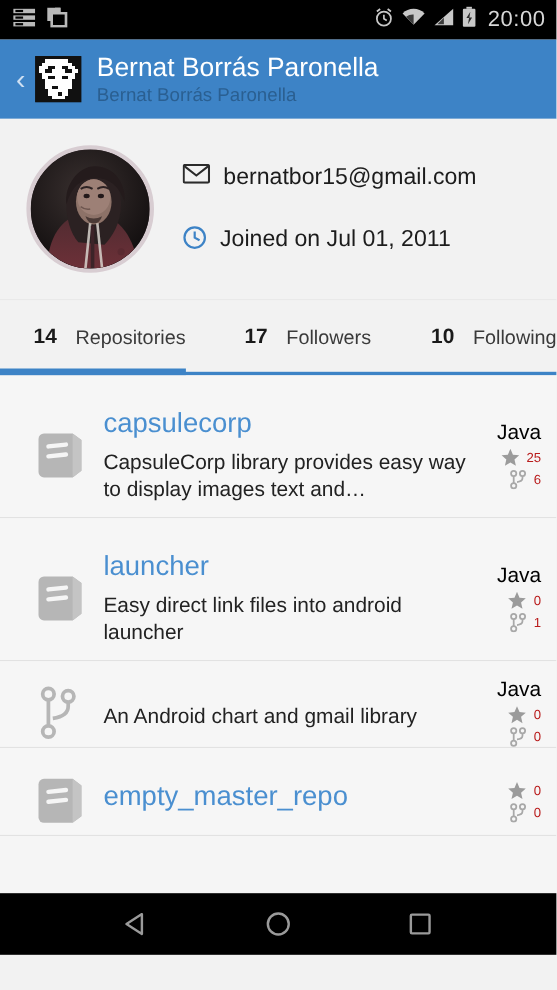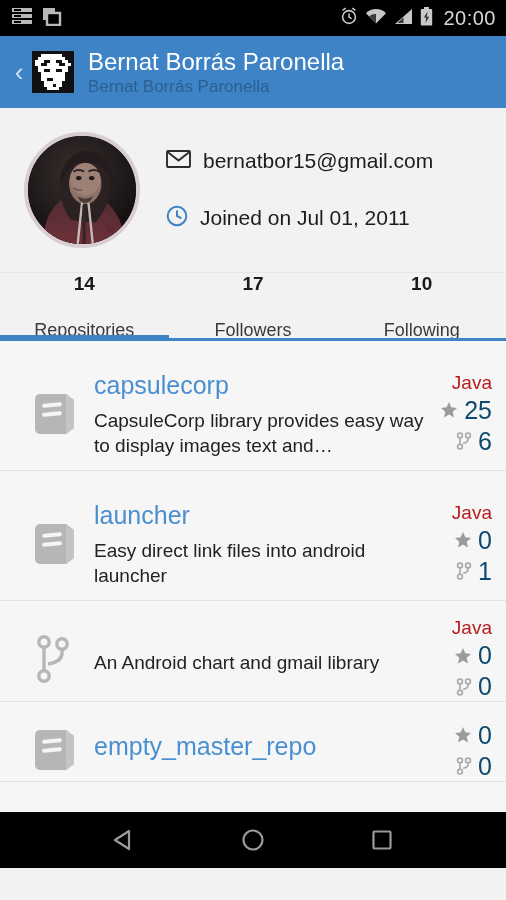--- a/index.html
+++ b/index.html
@@ -46,40 +46,40 @@
     border: 4px solid #d8cdd2; overflow: hidden; flex: 0 0 116px;
     background: #2a2023; position: relative; margin-left: 6px;
   }
   .avatar-art { position: absolute; inset: 0; }
   .info { margin-left: 26px; display: flex; flex-direction: column; gap: 32px; }
   .info-row { display: flex; align-items: center; gap: 12px; }
   .info-text { font-size: 21px; color: #1c1c1c; white-space: nowrap; }
 
   
   .tabs { flex: 0 0 68px; background: #f2f2f2; display: flex; position: relative; }
-  .tab { flex: 1; display: flex; flex-direction: column; align-items: center; justify-content: space-between; gap: 17px; }
+  .tab { flex: 1; display: flex; flex-direction: row; align-items: center; justify-content: flex-end; gap: 17px; }
   .tab-count { font-size: 19px; font-weight: bold; color: #1a1a1a; }
   .tab-label { font-size: 18px; color: #3a3a3a; }
   .tab-underline { position: absolute; left: 0; right: 0; bottom: 0; height: 3px; background: #3d83c6; }
   .tab-underline-sel { position: absolute; bottom: 0; height: 6px; background: #3d83c6; width: 33.333%; left: 0; }
 
   
   .list { flex: 1 1 auto; background: #f5f5f5; overflow: hidden; }
   .repo {
     display: flex; align-items: center; padding: 16px 14px 0 16px;
     border-bottom: 1px solid #e2e2e2; background: #f6f6f6;
     min-height: 60px;
   }
   .repo-icon { flex: 0 0 74px; display: flex; justify-content: center; align-items: center; }
   .repo-main { flex: 1 1 auto; min-width: 0; padding: 12px 10px 12px 4px; }
   .repo-name { color: #4a8fd0; font-size: 25px; line-height: 33px; white-space: nowrap; overflow: hidden; text-overflow: ellipsis; }
   .repo-desc { color: #222; font-size: 19px; line-height: 25px; margin-top: 6px; }
   .repo-meta { flex: 0 0 auto; display: flex; flex-direction: column; align-items: flex-end; gap: 2px; color: #9b9b9b; padding-left: 6px; }
-  .meta-lang { font-size: 19px; color: #b91c1c; }
-  .meta-row { display: flex; align-items: center; gap: 6px; font-size: 25px; color: #0c4a6e; }
+  .meta-lang { font-size: 19px; color: #000000; }
+  .meta-row { display: flex; align-items: center; gap: 6px; font-size: 12px; color: #b91c1c; }
 
   
   .navbar { flex: 0 0 56px; background: #000; display: flex; align-items: center; justify-content: space-around; padding: 0 60px; }
   .nav-btn { display: flex; align-items: center; justify-content: center; width: 60px; height: 40px; }
 </style>
 </head>
 <body>
 
 <div class="phone">
 

